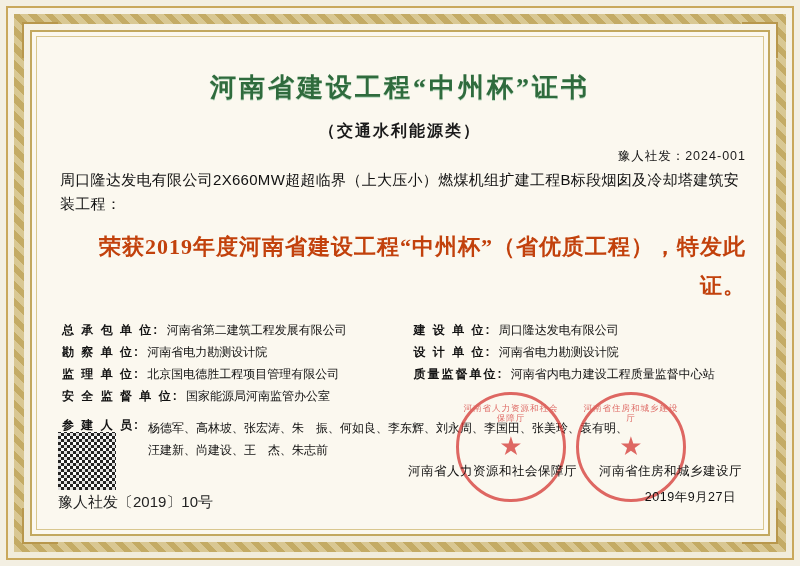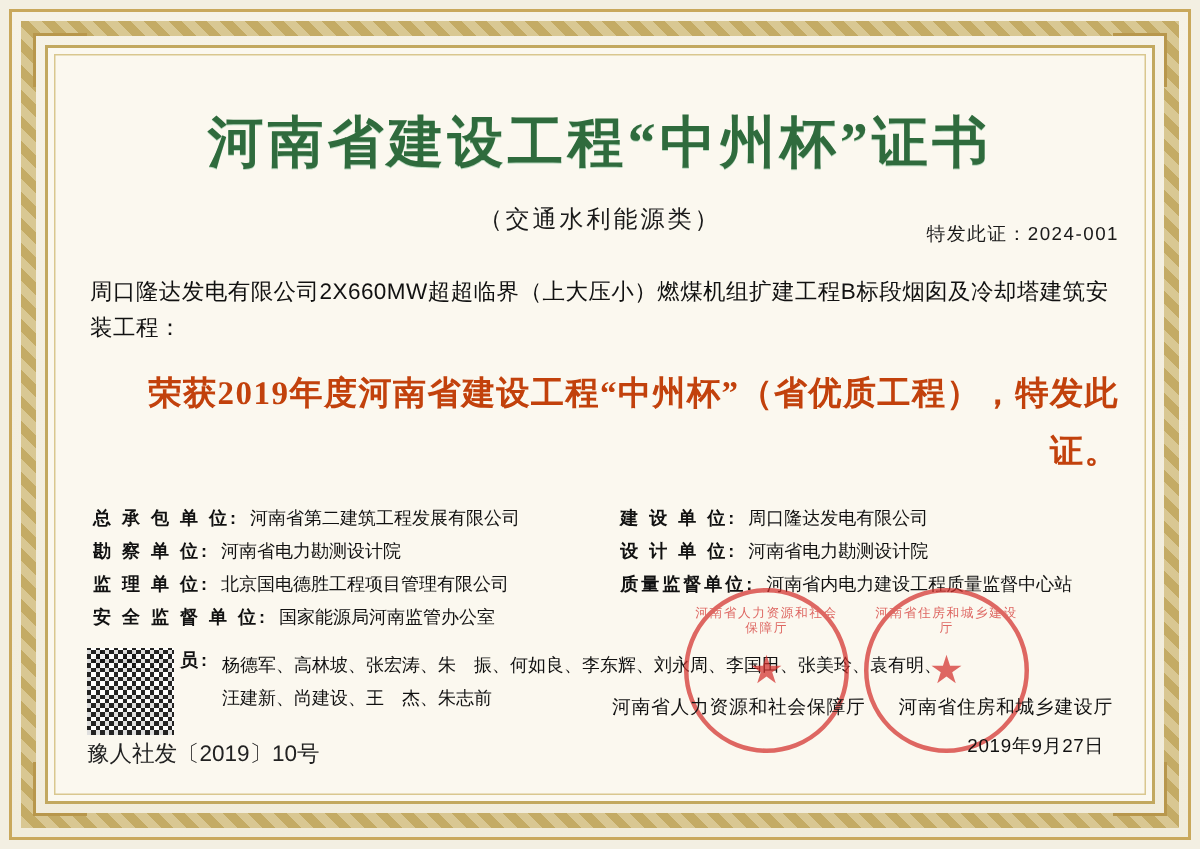--- a/index.html
+++ b/index.html
@@ -58,32 +58,33 @@
   .content {
     position: absolute;
     left: 44px; top: 44px; right: 44px; bottom: 44px;
   }
 
   .title {
     text-align: center;
     margin-top: 26px;
     font-family: "Liberation Serif", serif;
     font-weight: bold;
-    font-size: 37px;
+    font-size: 26px;
     letter-spacing: 3px;
     color: #2f6b3d;
     text-shadow: 0 1px 0 #b9d8bf;
   }
   .subtitle {
     text-align: center;
     margin-top: 16px;
     font-family: "Liberation Serif", serif;
     font-size: 16px;
     color: #1a1a1a;
     letter-spacing: 2px;
+    font-weight: bold;
   }
   .cert-no {
     position: absolute;
     right: 10px;
     top: 104px;
     font-size: 12.5px;
     color: #1a1a1a;
     letter-spacing: 1px;
   }
   .project-line {
@@ -225,21 +226,21 @@
   <div class="corner tr"></div>
   <div class="corner bl"></div>
   <div class="corner br"></div>
 
   <div class="content">
 
     <div class="title">河南省建设工程“中州杯”证书</div>
     <div class="subtitle">（交通水利能源类）</div>
 
     <div class="cert-no">
-      <span>特发此证：</span><span>2024-001</span>
+      <span>豫人社发：</span><span>2024-001</span>
     </div>
 
     <div class="project-line">周口隆达发电有限公司2X660MW超超临界（上大压小）燃煤机组扩建工程B标段烟囱及冷却塔建筑安装工程：</div>
 
     <div class="award">荣获2019年度河南省建设工程“中州杯”（省优质工程），特发此证。</div>
 
     <div class="units">
       <table>
         <tbody>
             <tr>

